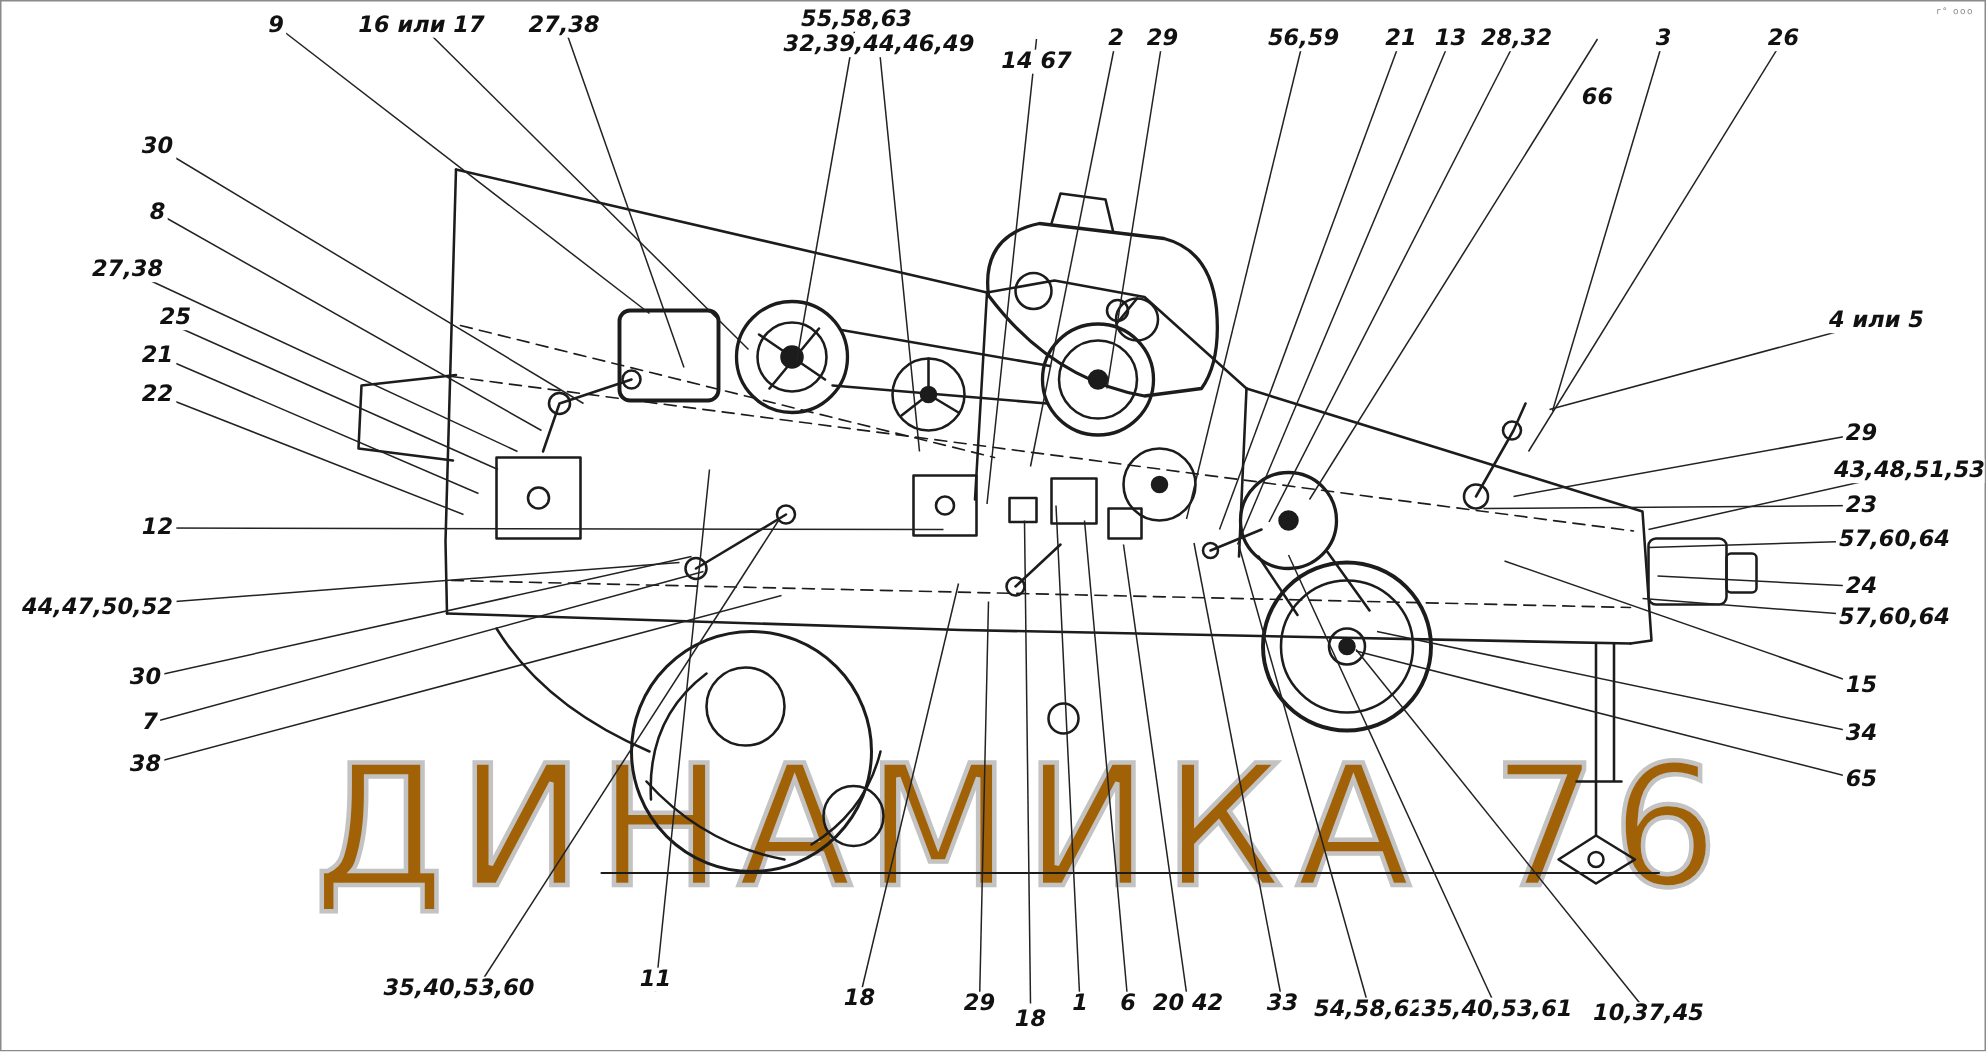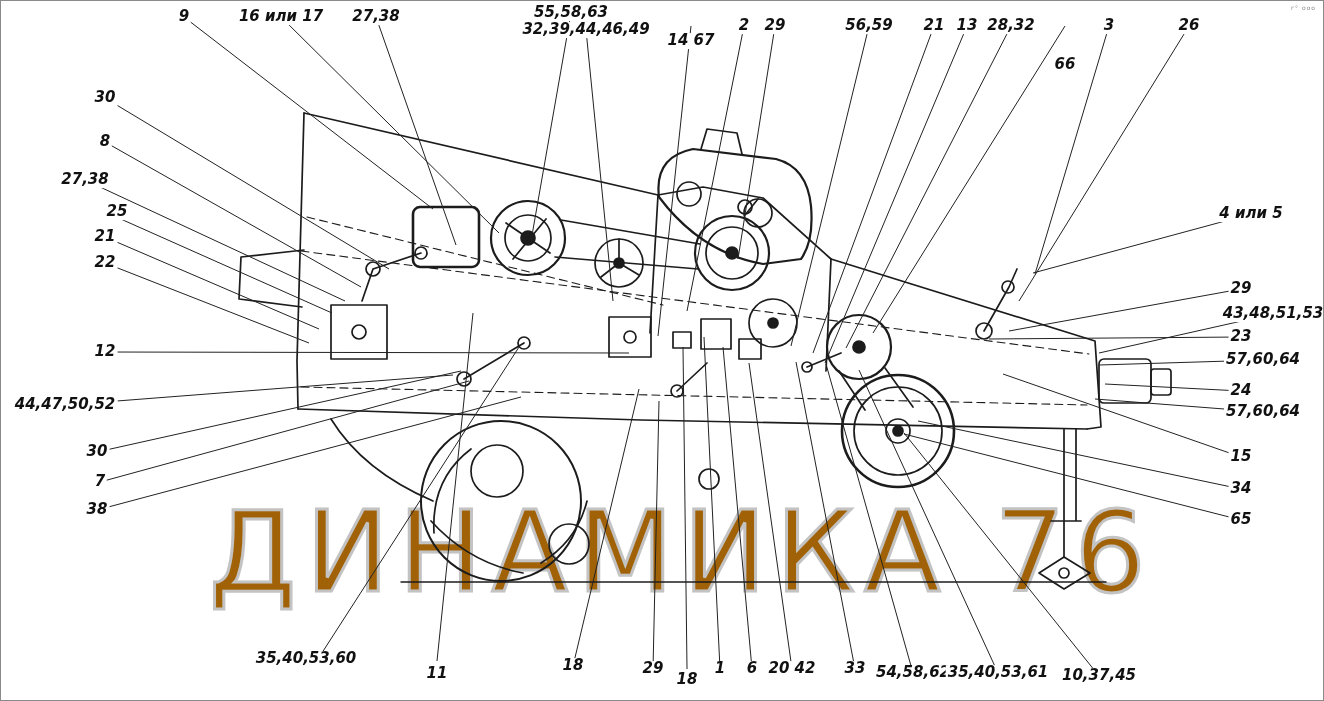--- a/index.html
+++ b/index.html
@@ -204,21 +204,21 @@
       <div class="callout" style="left: 1240px; top: 288px;">29</div>
       <div class="callout" style="left: 1272px; top: 313px;">43,48,51,53</div>
       <div class="callout" style="left: 1240px; top: 336px;">23</div>
       <div class="callout" style="left: 1262px; top: 359px;">57,60,64</div>
       <div class="callout" style="left: 1240px; top: 390px;">24</div>
       <div class="callout" style="left: 1262px; top: 411px;">57,60,64</div>
       <div class="callout" style="left: 1240px; top: 456px;">15</div>
       <div class="callout" style="left: 1240px; top: 488px;">34</div>
       <div class="callout" style="left: 1240px; top: 519px;">65</div>
       <div class="callout" style="left: 305px; top: 658px;">35,40,53,60</div>
-      <div class="callout" style="left: 436px; top: 673px;">11</div>
+      <div class="callout" style="left: 436px; top: 652px;">11</div>
       <div class="callout" style="left: 572px; top: 665px;">18</div>
       <div class="callout" style="left: 652px; top: 668px;">29</div>
       <div class="callout" style="left: 686px; top: 668px; margin-top: 11px;">18</div>
       <div class="callout" style="left: 719px; top: 668px;">1</div>
       <div class="callout" style="left: 751px; top: 668px;">6</div>
       <div class="callout" style="left: 791px; top: 668px;">20 42</div>
       <div class="callout" style="left: 854px; top: 668px;">33</div>
       <div class="callout" style="left: 912px; top: 672px;">54,58,62</div>
       <div class="callout" style="left: 997px; top: 672px;">35,40,53,61</div>
       <div class="callout" style="left: 1098px; top: 675px; text-align: right;">10,37,45</div>

